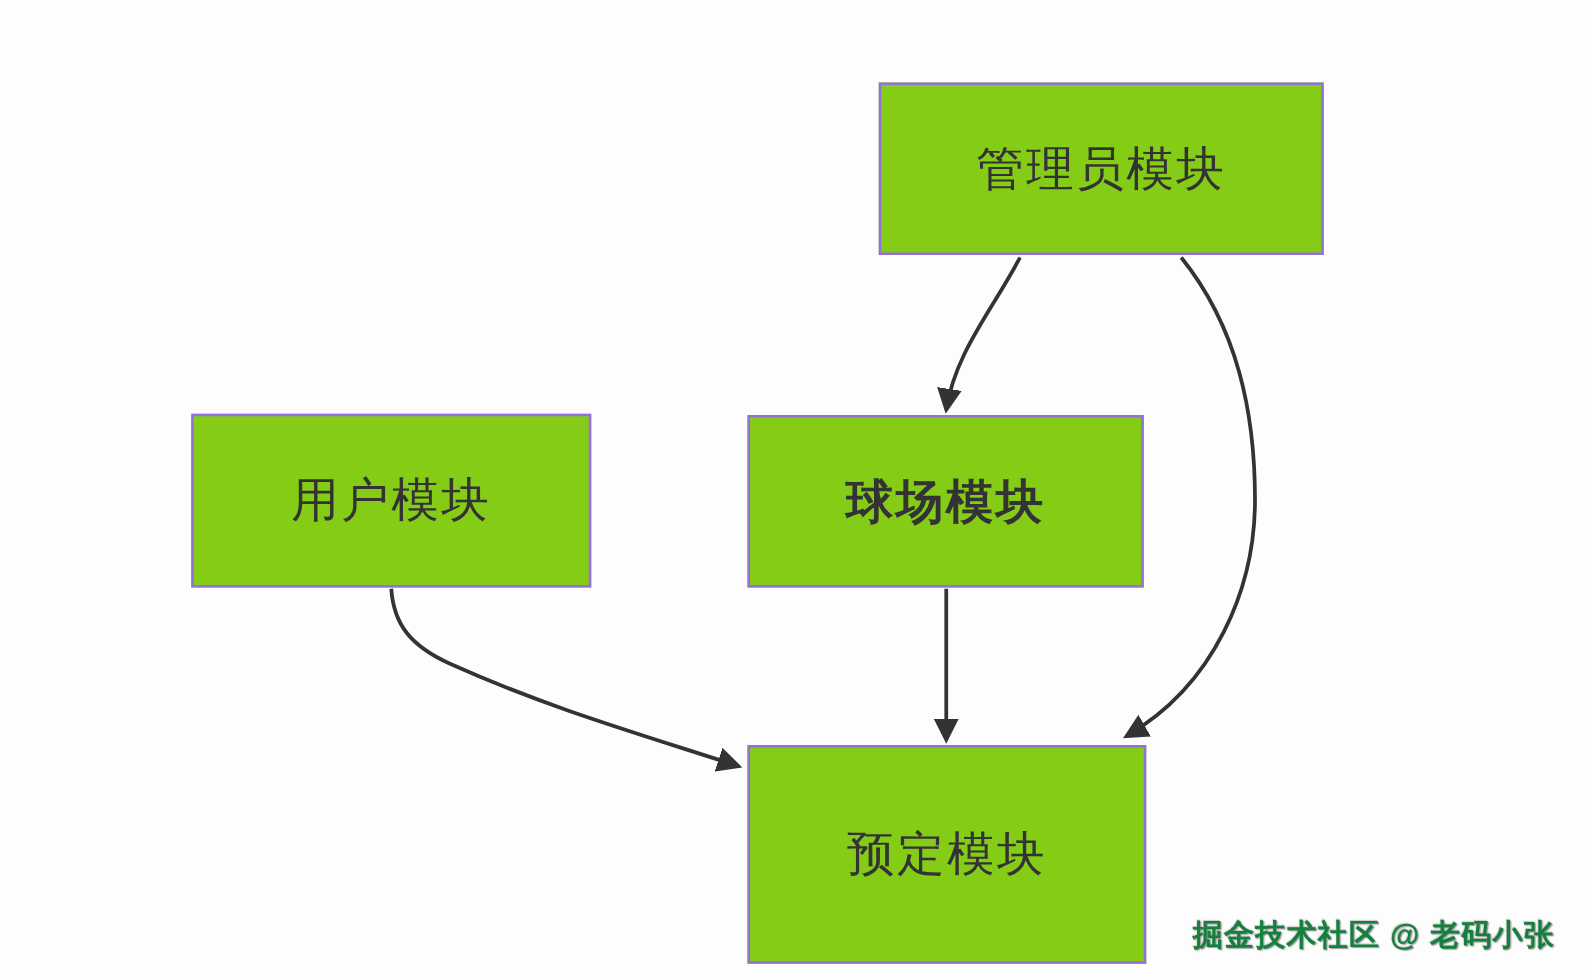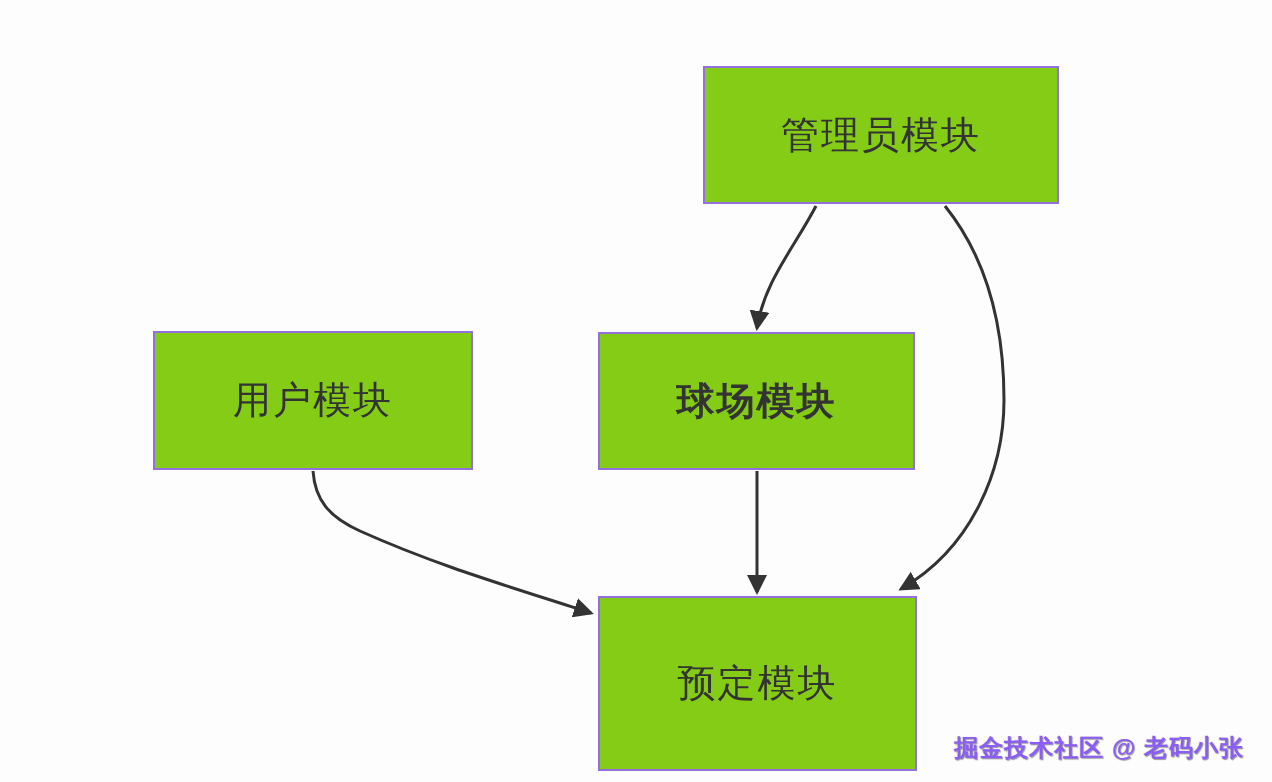--- a/index.html
+++ b/index.html
@@ -43,21 +43,21 @@
   .node-admin   { left: 703px; top: 66px;  width: 356px; height: 138px; }
   .node-user    { left: 153px; top: 331px; width: 320px; height: 139px; }
   .node-court   { left: 598px; top: 332px; width: 317px; height: 138px; font-weight: bold; }
   .node-booking { left: 598px; top: 596px; width: 319px; height: 175px; }
   .watermark {
     position: absolute;
     right: 28px;
     bottom: 18px;
     font-size: 24px;
     font-weight: bold;
-    color: #8b5cf6;
+    color: #15803d;
     text-shadow: 1px 1px 1px #9a9a9a, -0.5px -0.5px 1px #c8c8c8;
     letter-spacing: 1px;
     white-space: nowrap;
   }
 </style>
 </head>
 <body>
 
 <div class="stage">
 

